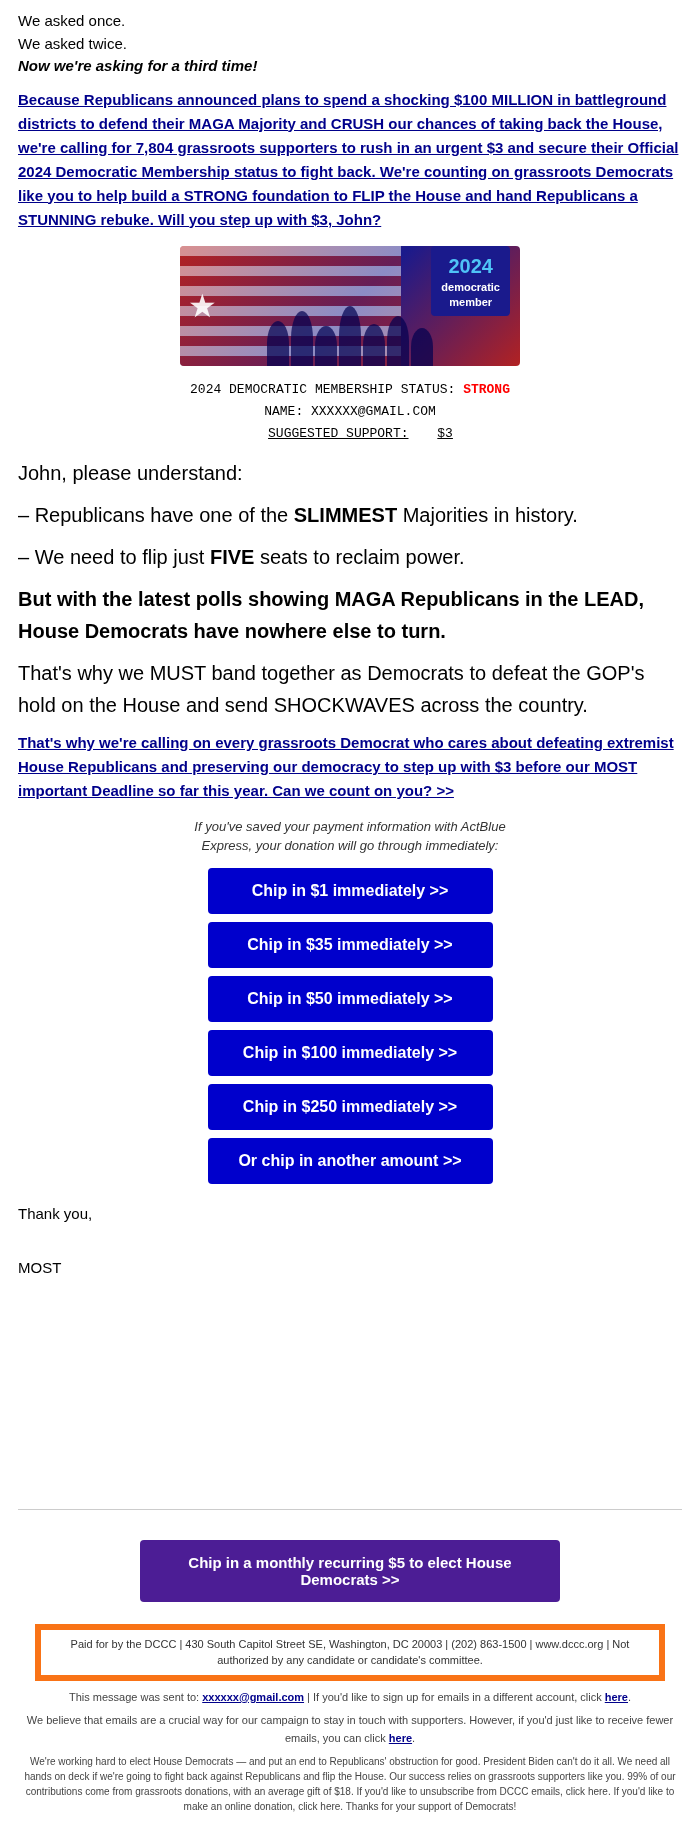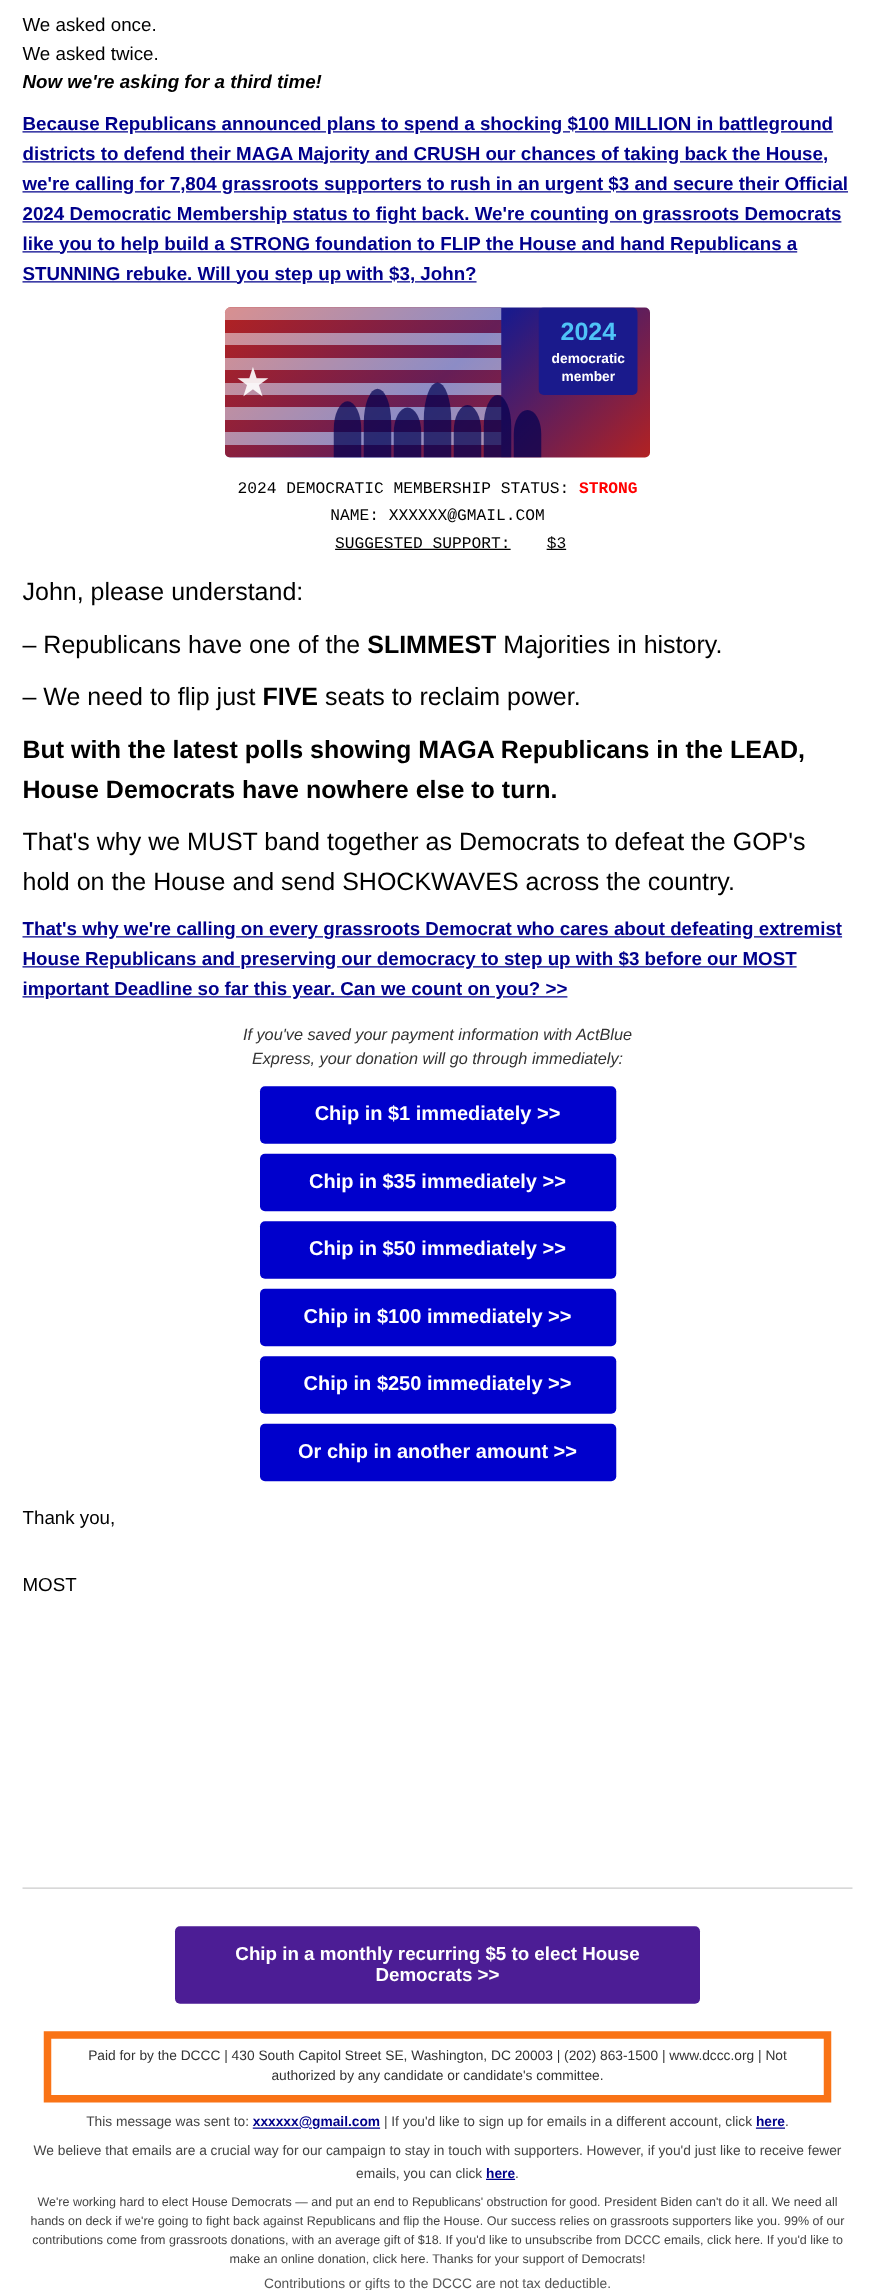--- a/index.html
+++ b/index.html
@@ -323,14 +323,13 @@
 
   <p class="fine-print">
     <span>This message was sent to: </span><span class="link">xxxxxx@gmail.com</span><span> | If you'd like to sign up for emails in a different account, click </span><span class="link">here</span><span>.</span>
   </p>
   <p class="fine-print">
     <span>We believe that emails are a crucial way for our campaign to stay in touch with supporters. However, if you'd just like to receive fewer emails, you can click </span><span class="link">here</span><span>.</span>
   </p>
   <p class="fine-print-small">
     <span>We're working hard to elect House Democrats — and put an end to Republicans' obstruction for good. President Biden can't do it all. We need all hands on deck if we're going to fight back against Republicans and flip the House. Our success relies on grassroots supporters like you. 99% of our contributions come from grassroots donations, with an average gift of $18. If you'd like to unsubscribe from DCCC emails, click here. If you'd like to make an online donation, click here. Thanks for your support of Democrats!</span>
   </p>
-  <p class="tax-note">Contributions or gifts to the DCCC are not tax deductible.</p>
 </div>
 
 </body></html>

